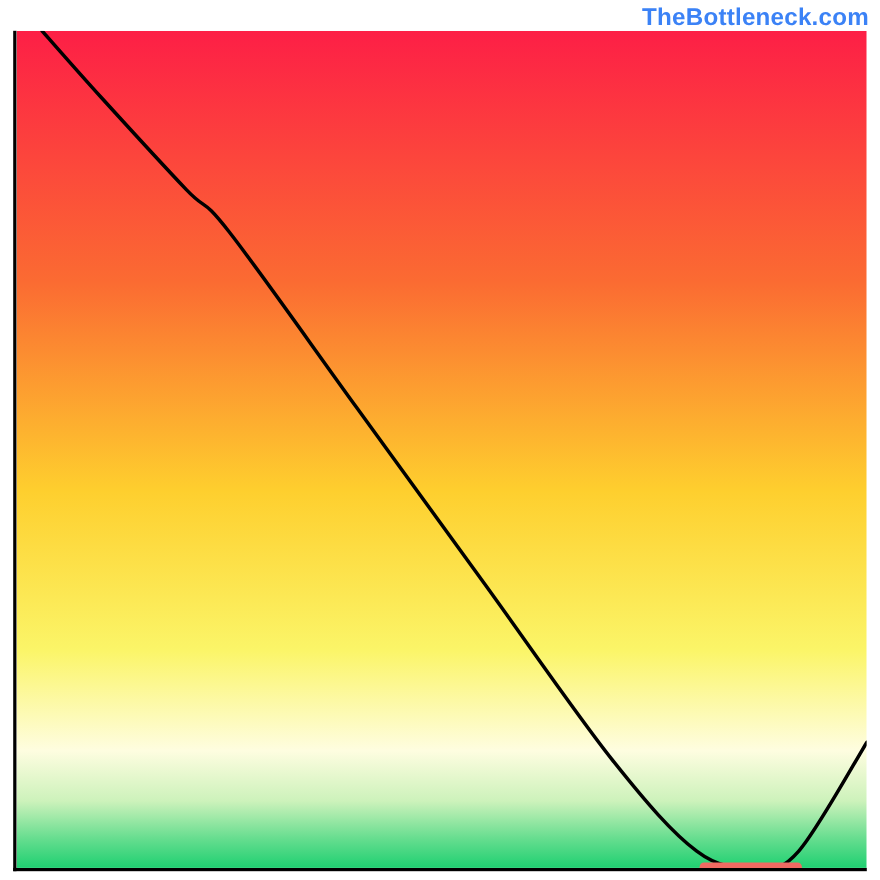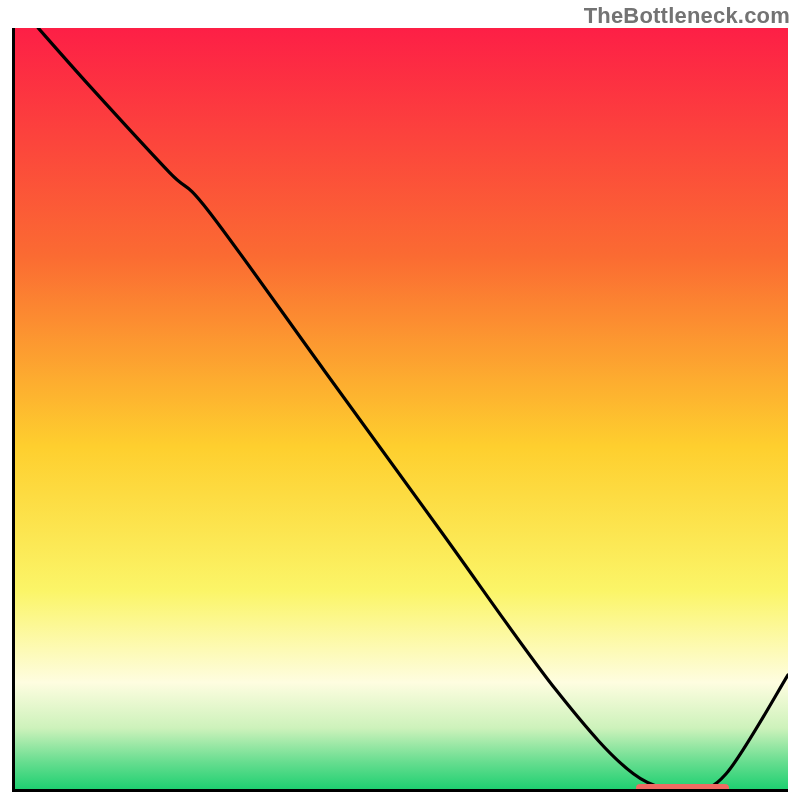--- a/index.html
+++ b/index.html
@@ -16,21 +16,21 @@
     height: 800px;
     background: #ffffff;
   }
   .watermark {
     position: absolute;
     top: 3px;
     right: 10px;
     font-family: Arial, Helvetica, sans-serif;
     font-size: 22px;
     font-weight: 600;
-    color: #737373;
+    color: #3b82f6;
     letter-spacing: 0.2px;
     text-align: right;
   }
   .plot {
     position: absolute;
     left: 12px;
     top: 28px;
     width: 776px;
     height: 764px;
     box-sizing: border-box;

